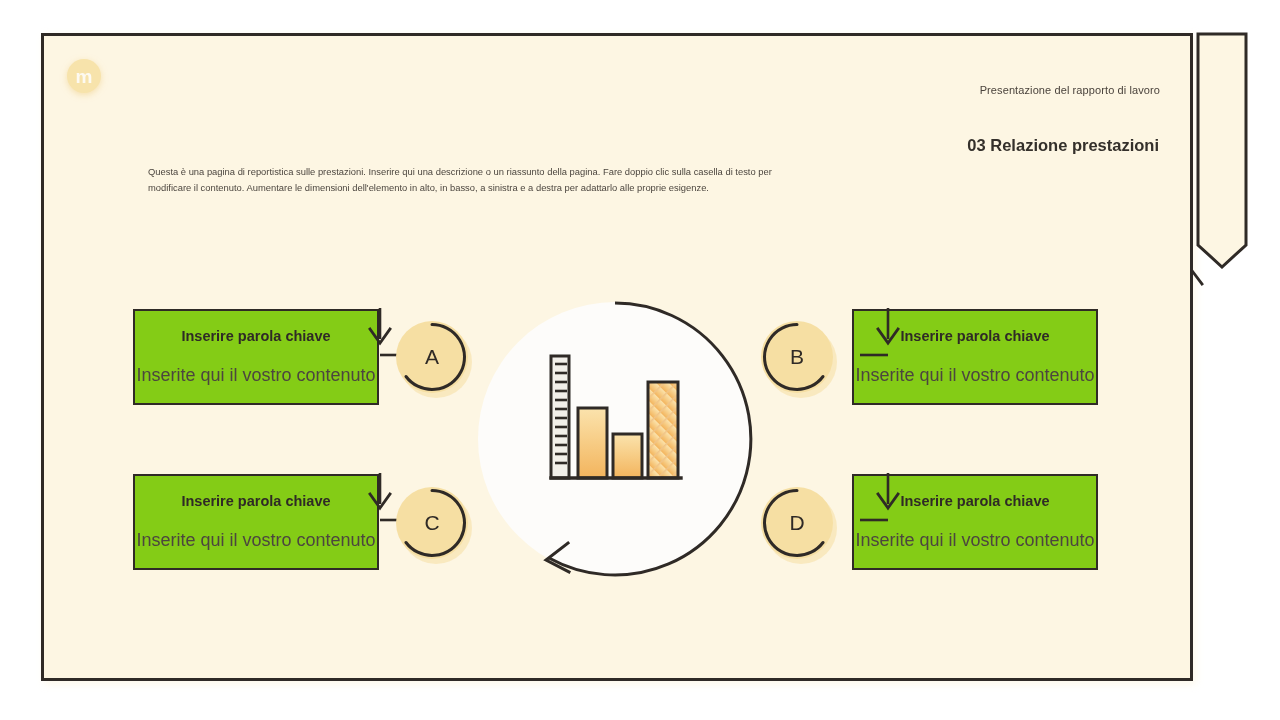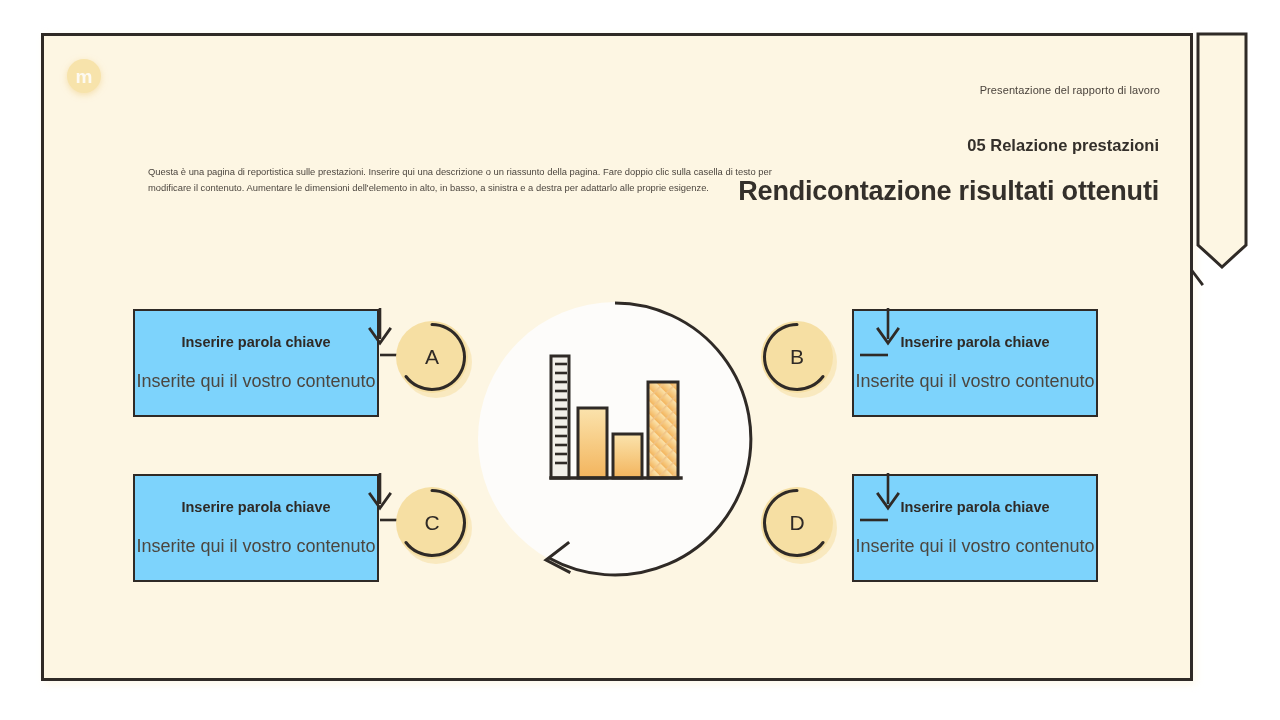--- a/index.html
+++ b/index.html
@@ -53,22 +53,22 @@
     position:absolute;right:121px;top:176px;
     font-size:27px;font-weight:700;color:#34302b;white-space:nowrap;letter-spacing:-.2px;
   }
   .lede{
     position:absolute;left:130px;top:164px;width:660px;
     font-size:9.4px;line-height:1.72;color:#4c463f;margin-left:18px;
   }
 
   
   .card{
-    position:absolute;width:246px;height:108px;
-    background:#7dd3fc;
+    position:absolute;width:246px;height:96px;
+    background:#84cc16;
     border:2.6px solid #2f2a26;
     box-sizing:border-box;
     display:flex;flex-direction:column;align-items:center;justify-content:center;
     gap:14px;
   }
   .card .kw{font-size:14.5px;font-weight:700;color:#2f2a26;}
   .card .sub{font-size:18px;color:#4c463f;margin-top:7px;}
   .card-a{left:133px;top:309px;}
   .card-c{left:133px;top:474px;}
   .card-b{left:852px;top:309px;}
@@ -137,22 +137,21 @@
     </svg>
   </div>
 
   <div class="slide"></div>
 
   <div class="brand">
     <span>m</span>
   </div>
   <div class="kicker">Presentazione del rapporto di lavoro</div>
   <div class="lede">Questa è una pagina di reportistica sulle prestazioni. Inserire qui una descrizione o un riassunto della pagina. Fare doppio clic sulla casella di testo per modificare il contenuto. Aumentare le dimensioni dell'elemento in alto, in basso, a sinistra e a destra per adattarlo alle proprie esigenze.</div>
-  <div class="eyebrow">05 Relazione prestazioni</div>
-  <div class="title">Rendicontazione risultati ottenuti</div>
+  <div class="eyebrow">03 Relazione prestazioni</div>
 
   <div class="card card-a">
     <div class="kw">Inserire parola chiave</div>
     <div class="sub">Inserite qui il vostro contenuto</div>
   </div>
   <div class="connector conn-a">
     <svg width="70" height="110" viewBox="0 0 70 110">
       <path d="M20 3 V34" stroke="#2f2a26" stroke-width="2.6" fill="none"></path>
       <path d="M10 24 L20 38 L30 24" stroke="#2f2a26" stroke-width="2.8" fill="none" stroke-linecap="square"></path>
       <path d="M20 50 H48" stroke="#2f2a26" stroke-width="2.6" fill="none"></path>

